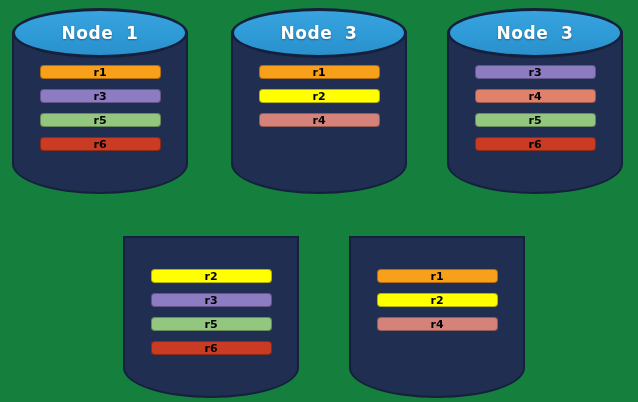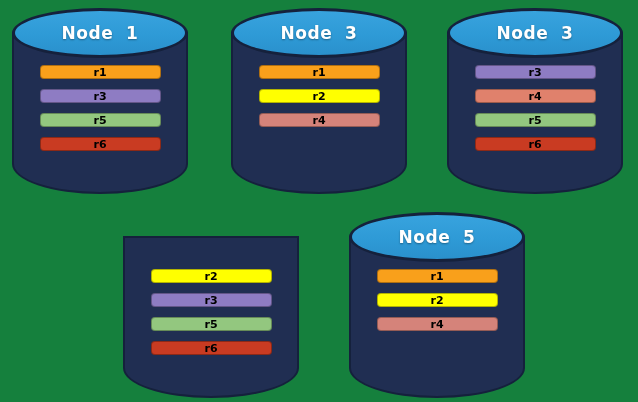--- a/index.html
+++ b/index.html
@@ -154,23 +154,20 @@
         <span class="bar-label">r5</span>
       </div>
       <div class="bar" style="background: rgb(201, 59, 34);">
         <span class="bar-label">r6</span>
       </div>
     </div>
   </div>
 
   <div class="cyl" style="left:349px; top:212px;">
     <div class="cyl-body"></div>
-    <div class="cyl-top">
-      <div class="cyl-title">Node  5</div>
-    </div>
     <div class="bars">
       <div class="bar" style="background: rgb(249, 160, 27);">
         <span class="bar-label">r1</span>
       </div>
       <div class="bar" style="background: rgb(255, 255, 0);">
         <span class="bar-label">r2</span>
       </div>
       <div class="bar" style="background: rgb(213, 131, 122);">
         <span class="bar-label">r4</span>
       </div>

